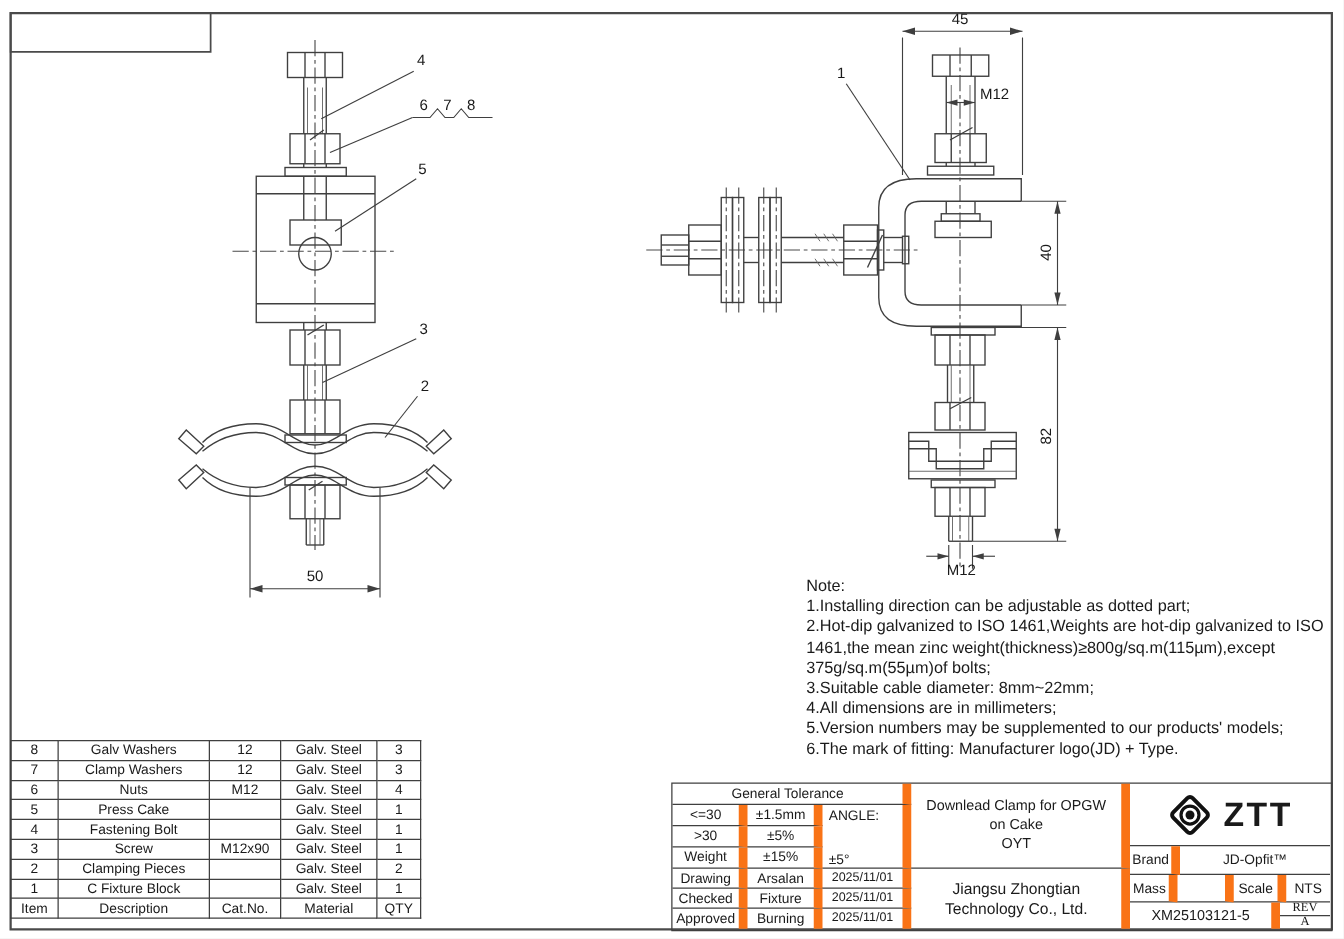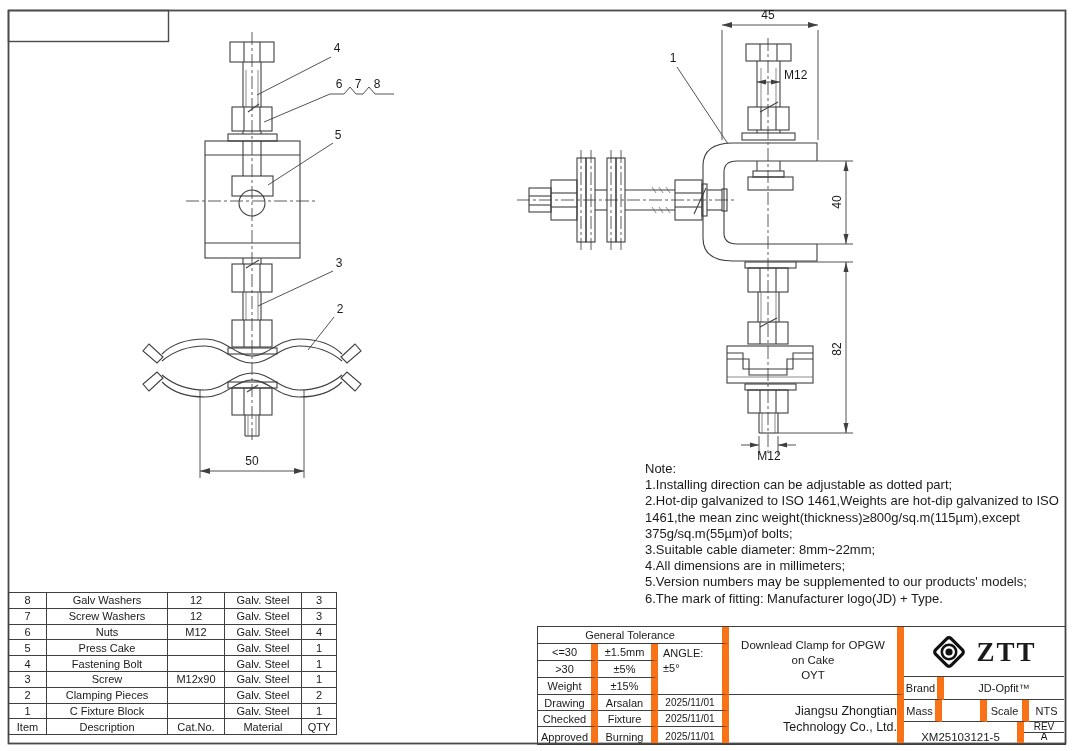--- a/index.html
+++ b/index.html
@@ -18,31 +18,31 @@
   
   table#parts{position:absolute;left:8px;top:592px;border-collapse:collapse;table-layout:fixed;}
   table#parts td{border:1.2px solid #3f3f3f;height:15.8px;padding:0 2px;text-align:center;
                  font-size:11px;white-space:nowrap;overflow:hidden;}
   
   #tblock{position:absolute;left:537px;top:626px;width:529px;height:119px;border:1.5px solid #3f3f3f;}
   .tb-cell{position:absolute;border-right:7px solid #f97316;border-bottom:1px solid #3f3f3f;
            display:flex;align-items:center;justify-content:center;font-size:11px;
            text-align:center;line-height:12px;overflow:hidden;white-space:nowrap;}
   .tb-cell.noR{border-right:none;}
-  .tb-cell.noB{border-bottom:none;align-items:flex-end;}
+  .tb-cell.noB{border-bottom:none;}
   .tb-cell.small{font-size:10px;}
   .tb-angle{flex-direction:column;align-items:flex-start;justify-content:flex-start;
-            padding:2px 0 0 5px;line-height:15px;}
+            padding:2px 0 0 5px;line-height:15px;gap:20px;}
   .tb-title{flex-direction:column;font-size:11.5px;line-height:15px;text-align:right;}
   .tb-company{flex-direction:column;font-size:12.5px;line-height:16px;}
   .tb-logo{gap:9px;}
   .tb-logo .zttword{font-weight:bold;font-size:27px;letter-spacing:2px;
-                    font-family:Liberation Serif, serif;}
+                    font-family:Liberation Sans, sans-serif;}
   .tb-dno{font-size:11.5px;}
-  .tb-rev{font-size:10px;}
+  .tb-rev{font-size:10px;font-family:Liberation Serif, serif;}
 </style>
 </head>
 <body>
 
 <div id="page">
 
   <svg class="draw" width="1075" height="751" viewBox="0 0 1075 751">
 
     <g>
       <rect x="8.5" y="10.5" width="1057" height="733" fill="none" stroke="#4a4a4a" stroke-width="1.8"></rect>
@@ -306,21 +306,21 @@
     <tbody>
         <tr>
       <td>8</td>
       <td>Galv Washers</td>
       <td>12</td>
       <td>Galv. Steel</td>
       <td>3</td>
     </tr>
     <tr>
       <td>7</td>
-      <td>Screw Washers</td>
+      <td>Clamp Washers</td>
       <td>12</td>
       <td>Galv. Steel</td>
       <td>3</td>
     </tr>
     <tr>
       <td>6</td>
       <td>Nuts</td>
       <td>M12</td>
       <td>Galv. Steel</td>
       <td>4</td>

